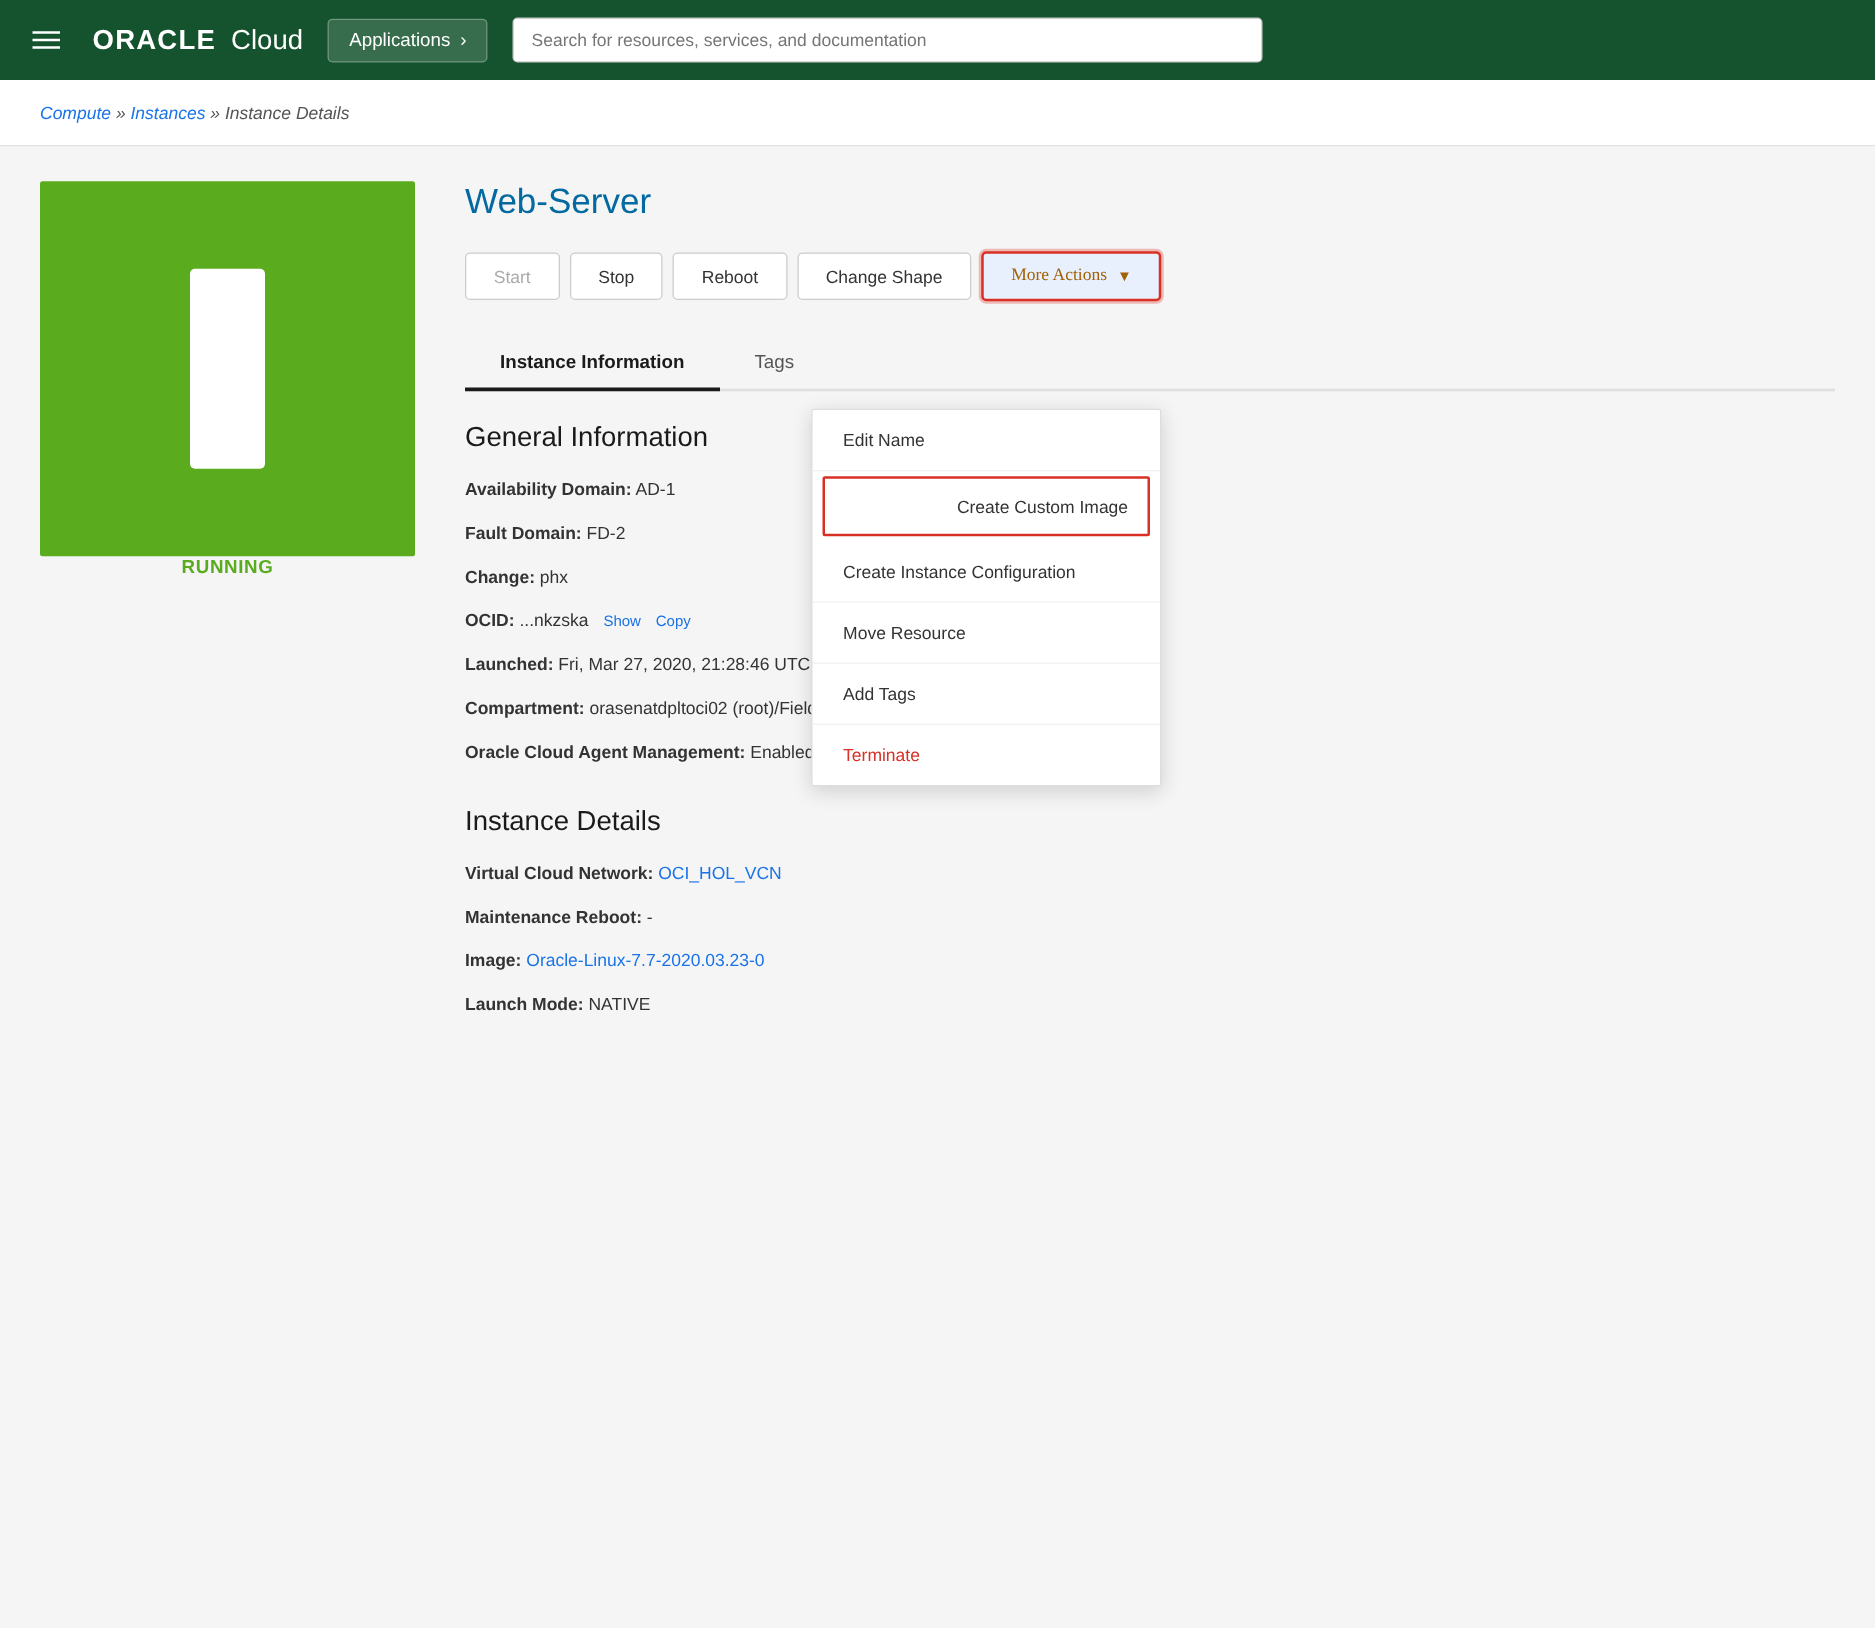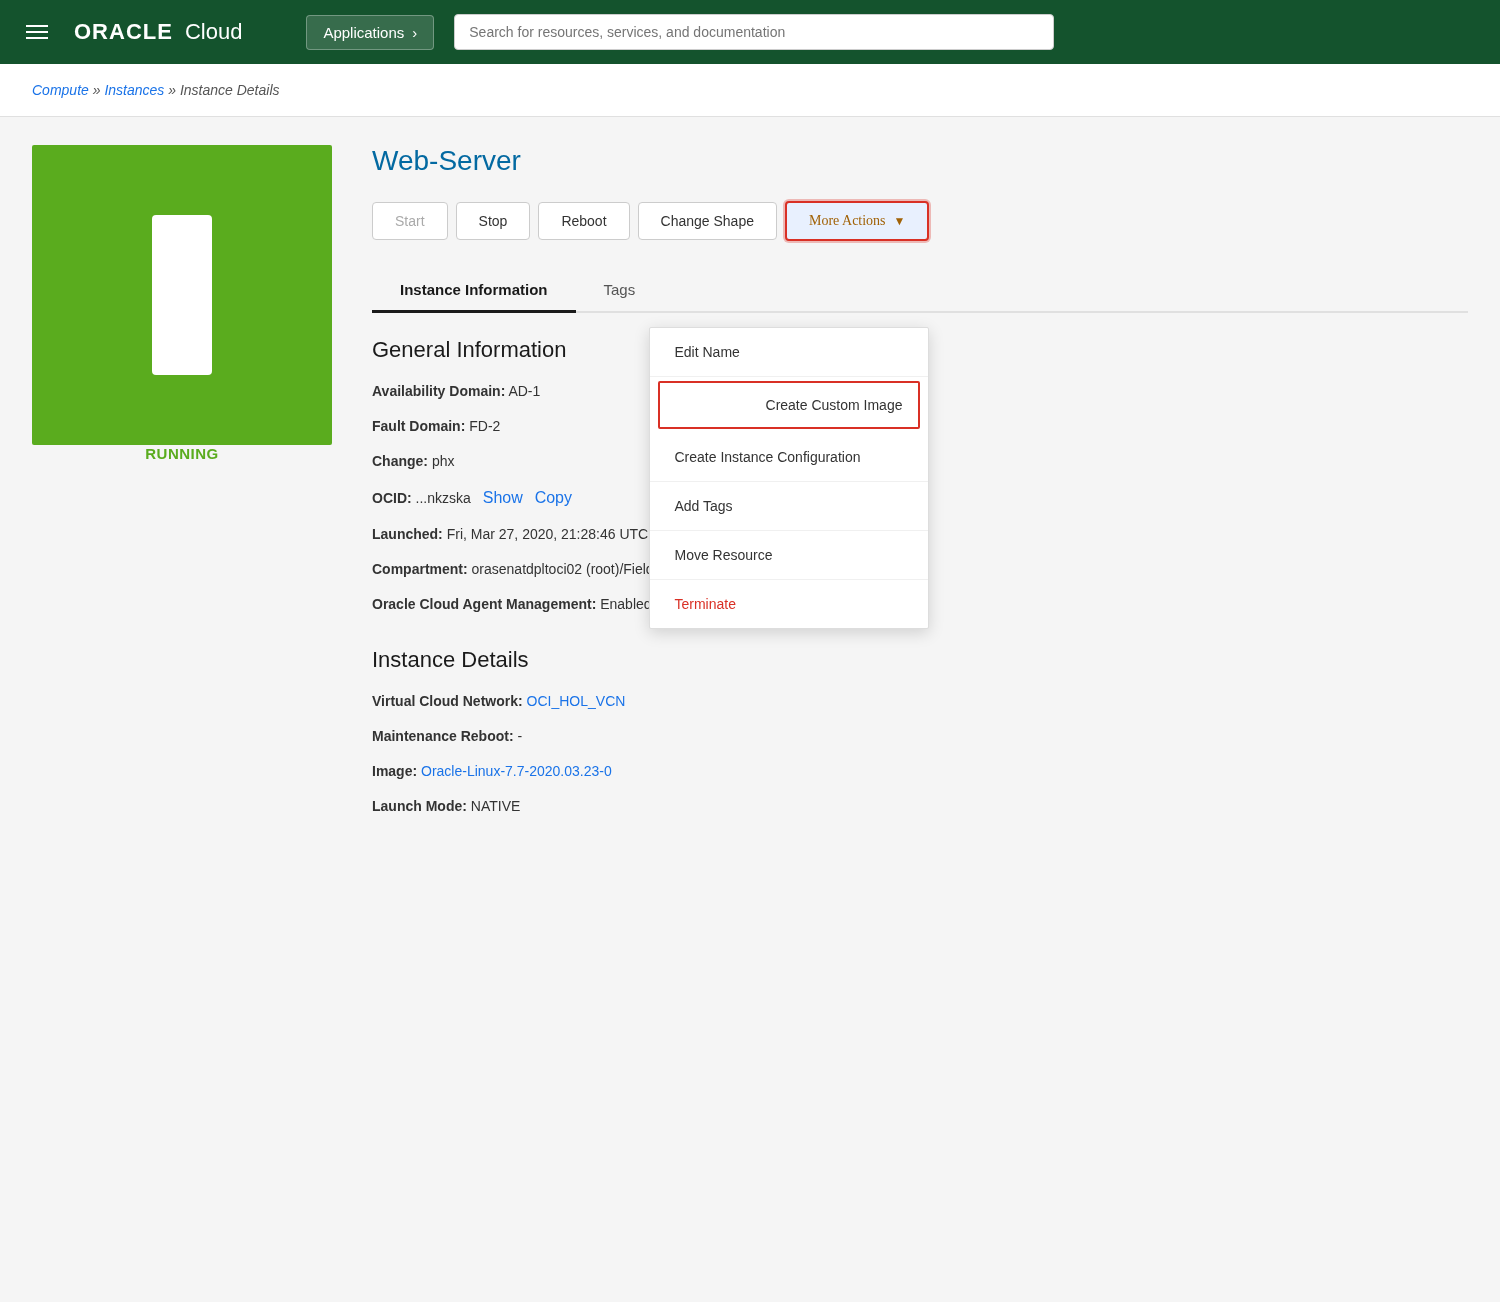--- a/index.html
+++ b/index.html
@@ -43,21 +43,20 @@
       background: rgba(255,255,255,0.15);
       border: 1px solid rgba(255,255,255,0.3);
       color: white;
       padding: 8px 16px;
       border-radius: 4px;
       cursor: pointer;
       font-size: 15px;
       display: flex;
       align-items: center;
       gap: 8px;
-      margin-left: 44px;
     }
     .search-bar {
       flex: 1;
       max-width: 600px;
       background: white;
       border: 1px solid #ccc;
       border-radius: 4px;
       padding: 9px 14px;
       font-size: 14px;
       color: #888;
@@ -194,21 +193,21 @@
       color: #333;
       line-height: 1.5;
     }
     .info-row .label { font-weight: 700; }
     .info-row a { color: #1a73e8; text-decoration: none; }
     .info-row .link-btn {
       color: #1a73e8;
       cursor: pointer;
       text-decoration: none;
       margin-left: 8px;
-      font-size: 16px;
+      font-size: 12px;
     }
     .info-icon {
       display: inline-flex;
       align-items: center;
       justify-content: center;
       width: 16px;
       height: 16px;
       border: 1px solid #666;
       border-radius: 50%;
       font-size: 10px;
@@ -296,22 +295,22 @@
       <div style="position:relative;">
         <button class="btn more-actions">
           <span>More Actions</span>
           <span class="arrow">▼</span>
         </button>
 
         <div class="dropdown-menu">
           <div class="dropdown-item">Edit Name</div>
           <div class="dropdown-item highlighted">Create Custom Image</div>
           <div class="dropdown-item">Create Instance Configuration</div>
+          <div class="dropdown-item">Move Resource</div>
           <div class="dropdown-item">Add Tags</div>
-          <div class="dropdown-item">Move Resource</div>
           <div class="dropdown-item terminate">Terminate</div>
         </div>
       </div>
     </div>
 
     <div class="tabs">
       <div class="tab active">Instance Information</div>
       <div class="tab">Tags</div>
     </div>
 

